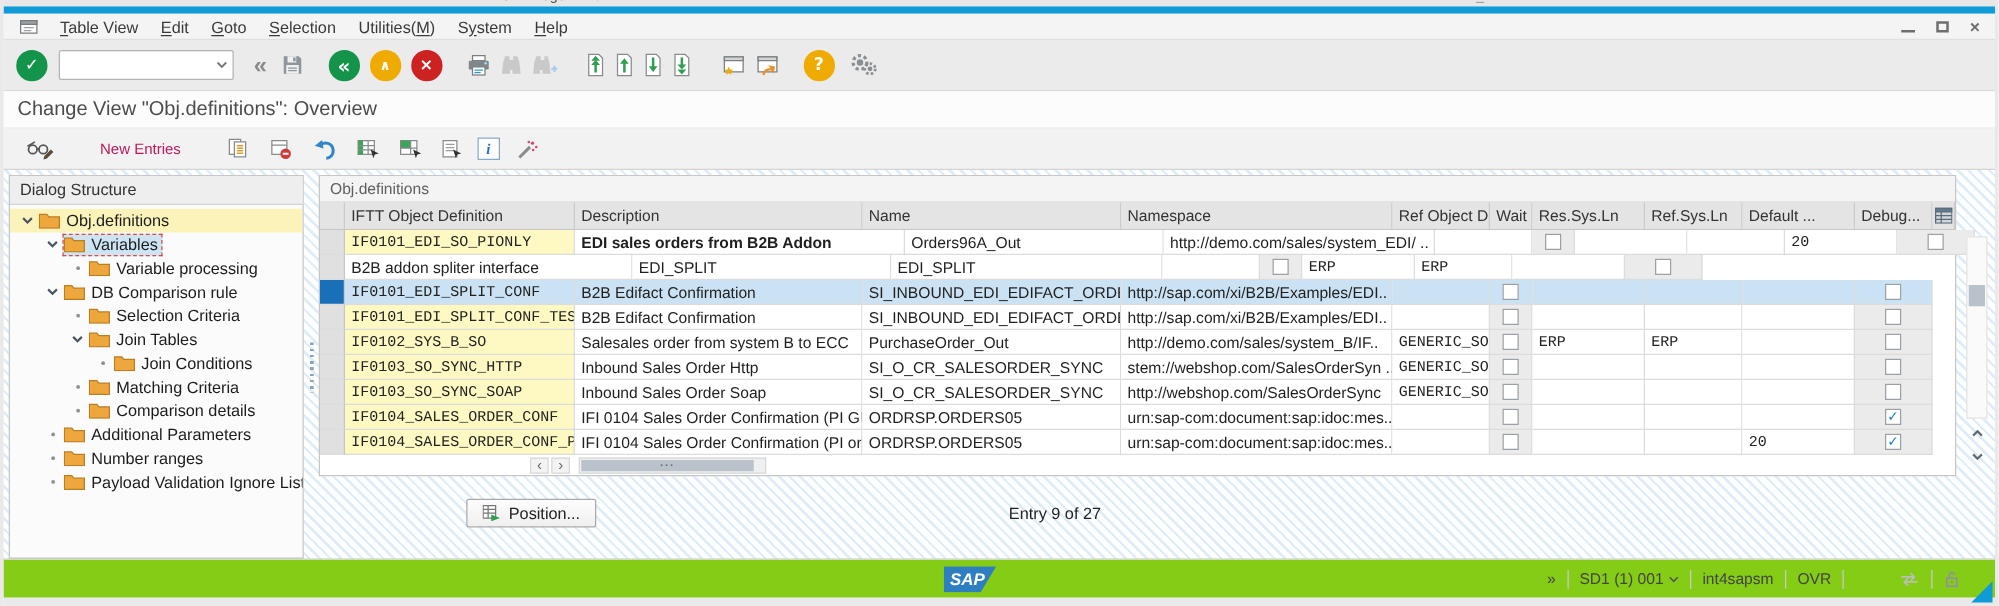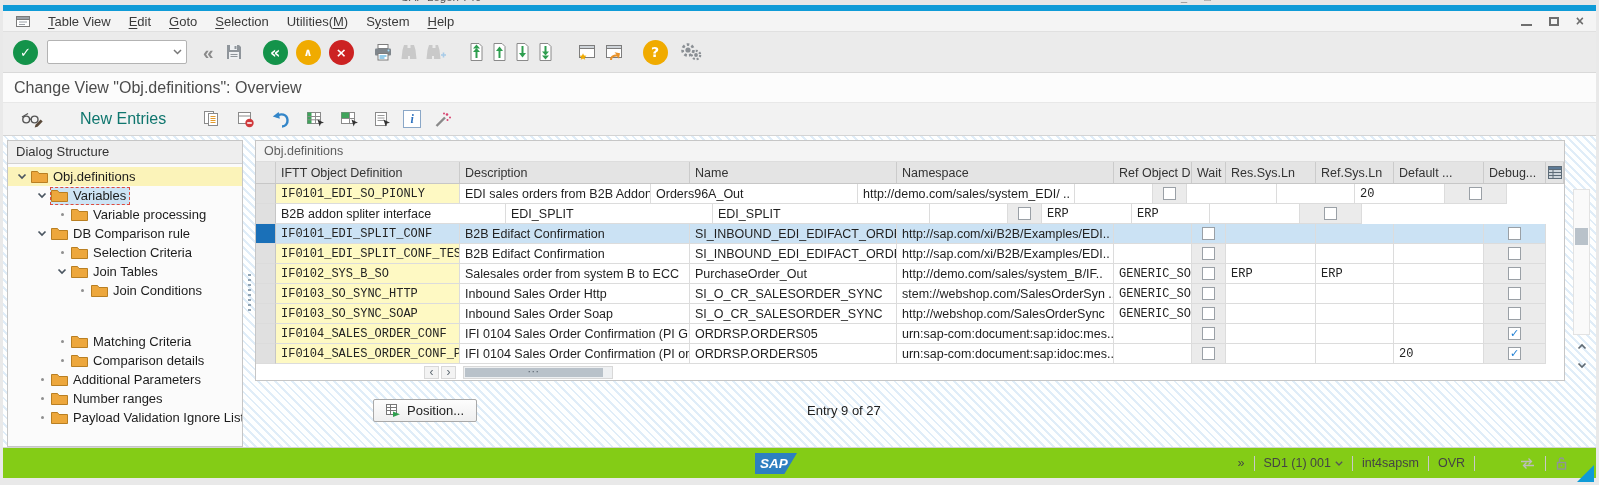--- a/index.html
+++ b/index.html
@@ -41,21 +41,21 @@
   .tb-ic{display:flex;align-items:center;justify-content:center;flex:none;margin:0 3px}
   .sp8{width:8px;flex:none}.sp16{width:16px;flex:none}
 
   
   .pagetitle{height:30px;display:flex;align-items:center;padding-left:11px;font-size:16px;color:#4c4c4c;
              background:#fcfcfc;border-bottom:1px solid #e8e8e8;box-sizing:border-box}
 
   
   .apptoolbar{height:33px;background:#f2f2f2;border-bottom:1px solid #d4d4d4;box-sizing:border-box;
               display:flex;align-items:center;gap:9px;padding-left:14px}
-  .newentries{font-size:16px;color:#0f766e;padding:3px 10px;margin:0 14px;white-space:nowrap}
+  .newentries{font-size:12px;color:#be185d;padding:3px 10px;margin:0 14px;white-space:nowrap}
   .info-icon{width:16px;height:16px;border:1px solid #8aa7c7;background:#fff;color:#2a6fbd;
              font-family:"Liberation Serif","DejaVu Serif",serif;font-style:italic;font-weight:bold;
              font-size:12px;display:flex;align-items:center;justify-content:center}
 
   
   .main{height:311px;box-sizing:border-box;display:flex;padding:4px 4px 0 4px;
         background:repeating-linear-gradient(45deg,#feffff 0 4px,#e0edf8 4px 6px)}
   .tree-panel{width:236px;flex:none;background:#fbfbfb;border:1px solid #c6c6c6;box-sizing:border-box;
               display:flex;flex-direction:column}
   .tree-head{height:22px;line-height:22px;background:#eeeeee;border-bottom:1px solid #d2d2d2;
@@ -421,21 +421,21 @@
             <span class="tg">
               <span class="dot"></span>
             </span>
             <span class="tsel">
               <svg class="fold" width="17" height="13" viewBox="0 0 17 13">
                 <path class="body" d="M0.5 1.5h6l1.5 2h8.5v9H0.5z"></path>
               </svg>
               <span>Join Conditions</span>
             </span>
           </div>
-          <div class="trow" style="padding-left: 46px; margin-top: 32px;">
+          <div class="trow" style="padding-left: 46px;">
             <span class="tg">
               <span class="dot"></span>
             </span>
             <span class="tsel">
               <svg class="fold" width="17" height="13" viewBox="0 0 17 13">
                 <path class="body" d="M0.5 1.5h6l1.5 2h8.5v9H0.5z"></path>
               </svg>
               <span>Matching Criteria</span>
             </span>
           </div>
@@ -509,21 +509,21 @@
                 <rect x="0.5" y="0.5" width="13" height="12" fill="#cfd6dc" stroke="#5c6b77"></rect>
                 <rect x="0.5" y="0.5" width="13" height="3" fill="#5c7a96" stroke="#5c6b77"></rect>
                 <path d="M0.5 6.5h13M0.5 9.5h13M5 3.5v9" stroke="#5c6b77"></path>
               </svg>
             </div>
           </div>
         <div>
             <div class="row">
               <div class="cell selr" style="width: 20px;"></div>
               <div class="cell m key" style="width: 184px;">IF0101_EDI_SO_PIONLY</div>
-              <div class="cell" style="width: 191px;">EDI sales orders from B2B Addon</div>
+              <div class="cell" style="width: 264px; font-weight: bold;">EDI sales orders from B2B Addon</div>
               <div class="cell" style="width: 207px;">Orders96A_Out</div>
               <div class="cell" style="width: 217px;">http://demo.com/sales/system_EDI/ ..</div>
               <div class="cell m" style="width: 78px;"></div>
               <div class="cell cb" style="width: 34px;">
                 <span class="cbx">✓</span>
               </div>
               <div class="cell m" style="width: 90px;"></div>
               <div class="cell m" style="width: 78px;"></div>
               <div class="cell m" style="width: 90px;">20</div>
               <div class="cell cb" style="width: 62px;">

